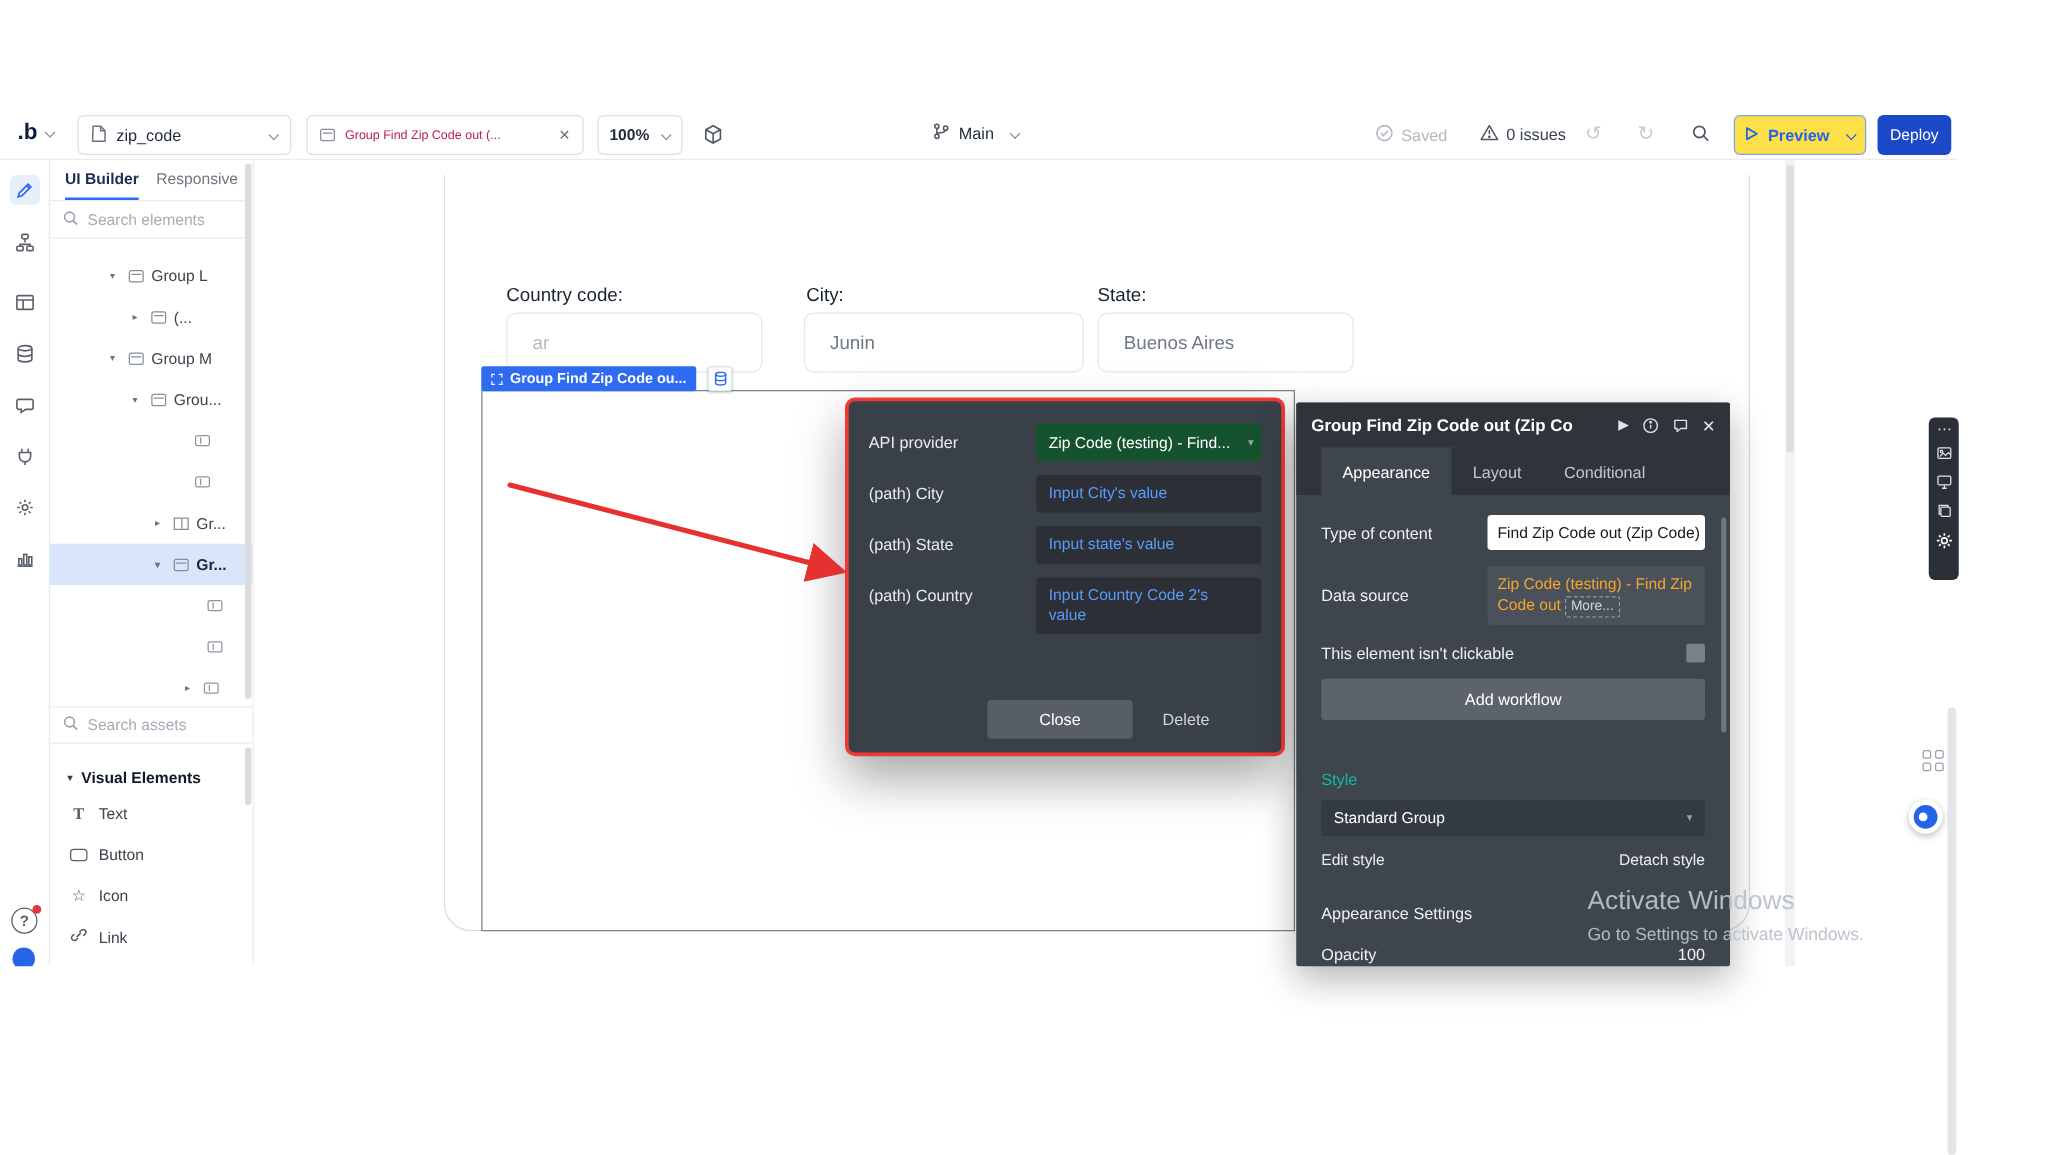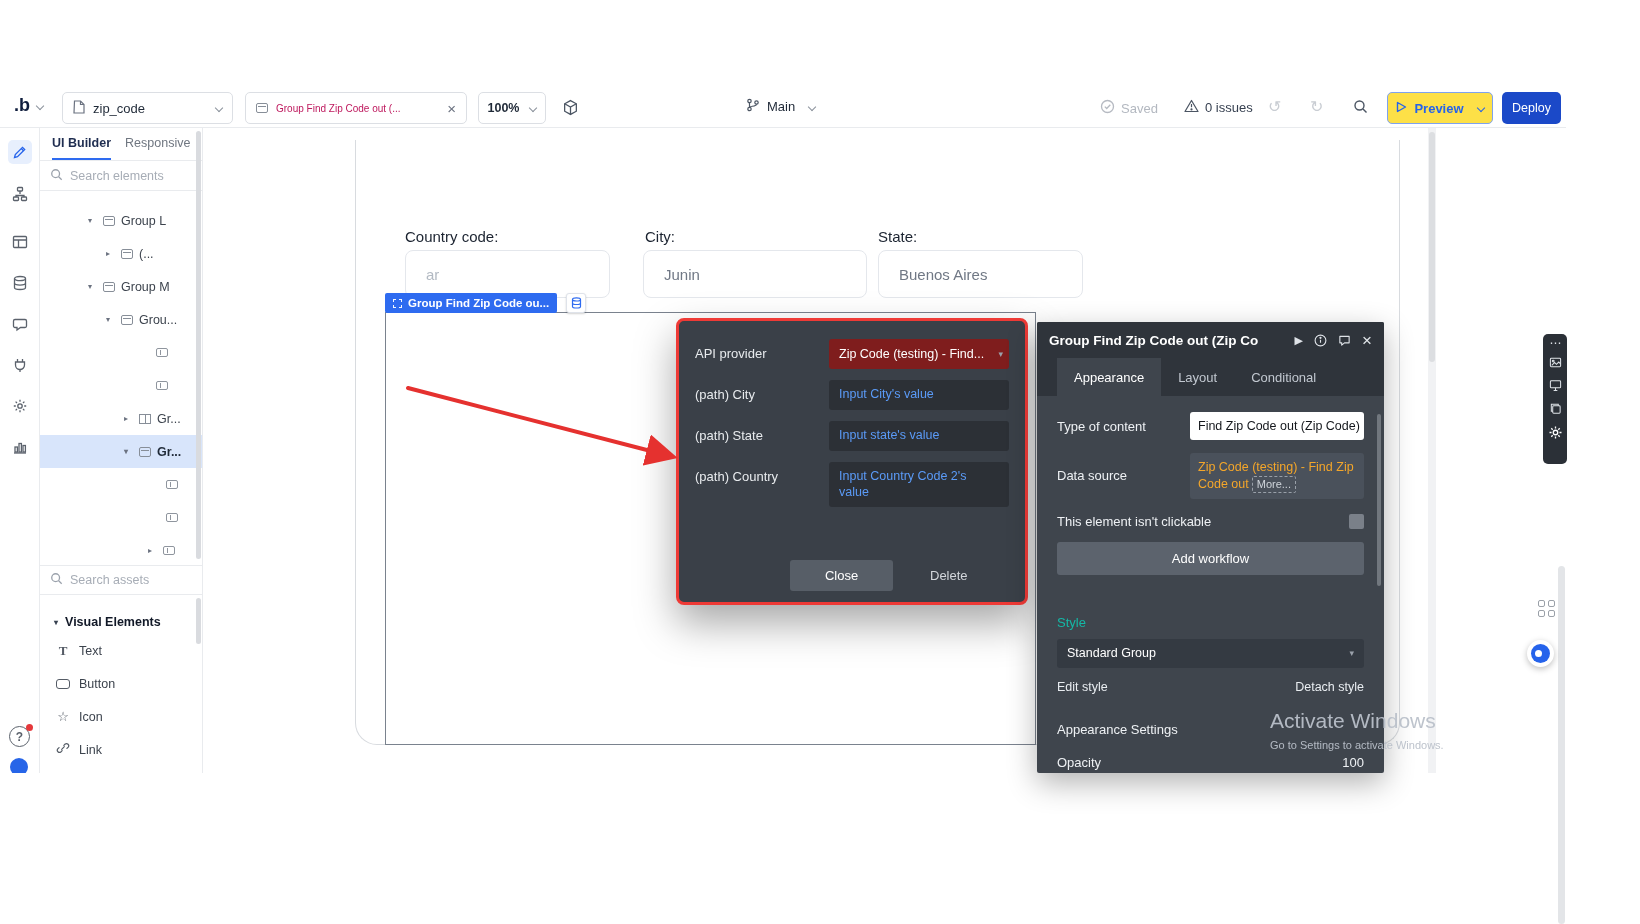--- a/index.html
+++ b/index.html
@@ -78,24 +78,24 @@
   .dbchip{position:absolute;left:566px;top:293px;width:20px;height:20px;background:#fff;border:1px solid #dfe3ea;border-radius:3px;box-shadow:0 1px 2px rgba(0,0,0,.18);display:flex;align-items:center;justify-content:center;z-index:5}
   .arrow{position:absolute;left:400px;top:378px;z-index:48;pointer-events:none}
 
   
   .popup{position:absolute;left:676px;top:318px;width:352px;height:287px;background:#3a4048;border:3px solid #ee3a36;border-radius:8px;box-shadow:0 18px 40px rgba(0,0,0,.35);z-index:40;overflow:hidden}
   .p-title{height:36px;background:#23272d;display:flex;align-items:center;padding:0 16px;color:#fff;font-size:13.5px;white-space:nowrap;overflow:hidden}
   .p-body{padding:18px 16px 0}
   .p-row{display:flex;align-items:flex-start;margin-bottom:11px}
   .p-lab{width:134px;padding-top:7px;font-size:13px;color:#e8ebee;flex:0 0 134px}
   .p-ctl{flex:1;min-height:30px;border-radius:3px;font-size:12.5px}
-  .p-ctl.dd{background:#7f1d1d;color:#fff;display:flex;align-items:center;padding:0 20px 0 10px;position:relative;white-space:nowrap;overflow:hidden}
+  .p-ctl.dd{background:#14532d;color:#fff;display:flex;align-items:center;padding:0 20px 0 10px;position:relative;white-space:nowrap;overflow:hidden}
   .p-ctl.dd .ddch{position:absolute;right:6px;top:10px;font-size:9px;color:#9aa1ab}
   .p-ctl.val{background:#2c3036;color:#5b9bf8;padding:6px 10px;line-height:1.3}
-  .p-close{position:absolute;left:111px;bottom:11px;width:103px;height:31px;background:#575e67;border-radius:3px;color:#fff;font-size:13px;display:flex;align-items:center;justify-content:center}
+  .p-close{position:absolute;left:111px;bottom:11px;width:116px;height:31px;background:#575e67;border-radius:3px;color:#fff;font-size:13px;display:flex;align-items:center;justify-content:center}
   .p-del{position:absolute;left:243px;bottom:11px;height:31px;display:flex;align-items:center;color:#d2d6db;font-size:13px;padding:0 8px}
 
   
   .insp{position:absolute;left:1037px;top:322px;width:347px;height:451px;background:#3f454d;z-index:45;box-shadow:0 10px 30px rgba(0,0,0,.3);overflow:hidden;border-radius:2px}
   .i-head{height:36px;background:#2f343b;display:flex;align-items:center;padding:0 12px;gap:11px}
   .i-title{flex:1;color:#fff;font-weight:bold;font-size:13.5px;white-space:nowrap;overflow:hidden}
   .i-ic{color:#dfe3e8;font-size:11px;line-height:1;display:flex;align-items:center}
   .i-x{color:#e3e7eb;font-size:17px;line-height:1}
   .i-tabs{height:38px;background:#2f343b;display:flex;padding-left:20px;font-size:13px}
   .i-tab{padding:0 17px;display:flex;align-items:center;color:#c2c8d0}
@@ -123,21 +123,21 @@
   .appsgrid{position:absolute;left:1538px;top:600px;display:grid;grid-template-columns:7px 7px;grid-template-rows:7px 7px;gap:3px;z-index:60}
   .appsgrid span{border:1.5px solid #9aa0a8;border-radius:2px}
   .chat{position:absolute;left:1527px;top:640px;width:27px;height:27px;border-radius:50%;background:#fff;box-shadow:0 2px 6px rgba(0,0,0,.25);display:flex;align-items:center;justify-content:center;z-index:60}
   .chat .inner{width:19px;height:19px;border-radius:50%;background:#2563eb;position:relative}
   .chat .inner::after{content:"";position:absolute;left:4px;top:6px;width:7px;height:7px;border-radius:50%;background:#fff}
   .pgsb{position:absolute;left:1558px;top:566px;width:7px;height:358px;background:#e3e5e8;border-radius:4px}
 
   
   .wm{position:absolute;left:1270px;top:709px;z-index:70;color:rgba(185,192,201,.95);pointer-events:none}
   .wm .l1{font-size:21px}
-  .wm .l2{font-size:11px;margin-top:6px}
+  .wm .l2{font-size:14px;margin-top:6px}
 </style>
 </head>
 <body>
 
 <div class="stage">
 
   <header class="toolbar">
     <div class="logo">
       <span>.b</span>
       <span class="chev"></span>

